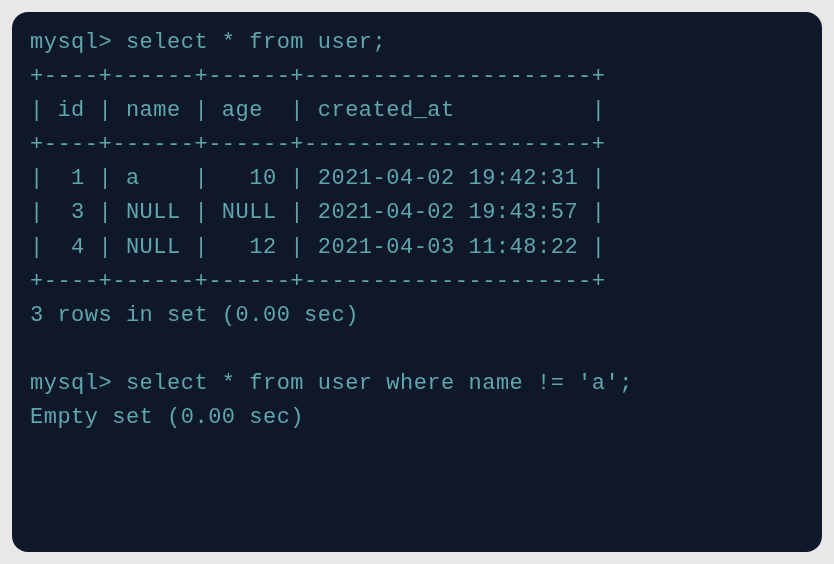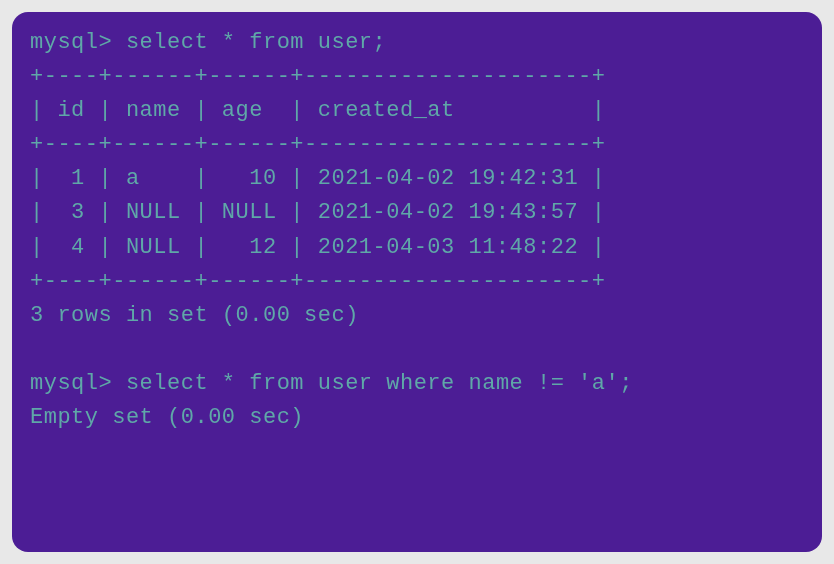--- a/index.html
+++ b/index.html
@@ -6,21 +6,21 @@
       margin: 0;
       padding: 0;
       box-sizing: border-box;
     }
     body {
       background: #e8e8e8;
       padding: 12px;
       font-family: 'Menlo', 'Consolas', 'Courier New', monospace;
     }
     .terminal {
-      background: #4c1d95;
+      background: #0f172a;
       border-radius: 16px;
       padding: 14px 18px 24px 18px;
       width: 810px;
       height: 540px;
       color: #5fa8a8;
       font-size: 22px;
       line-height: 1.55;
       letter-spacing: 0.5px;
       overflow: hidden;
     }

